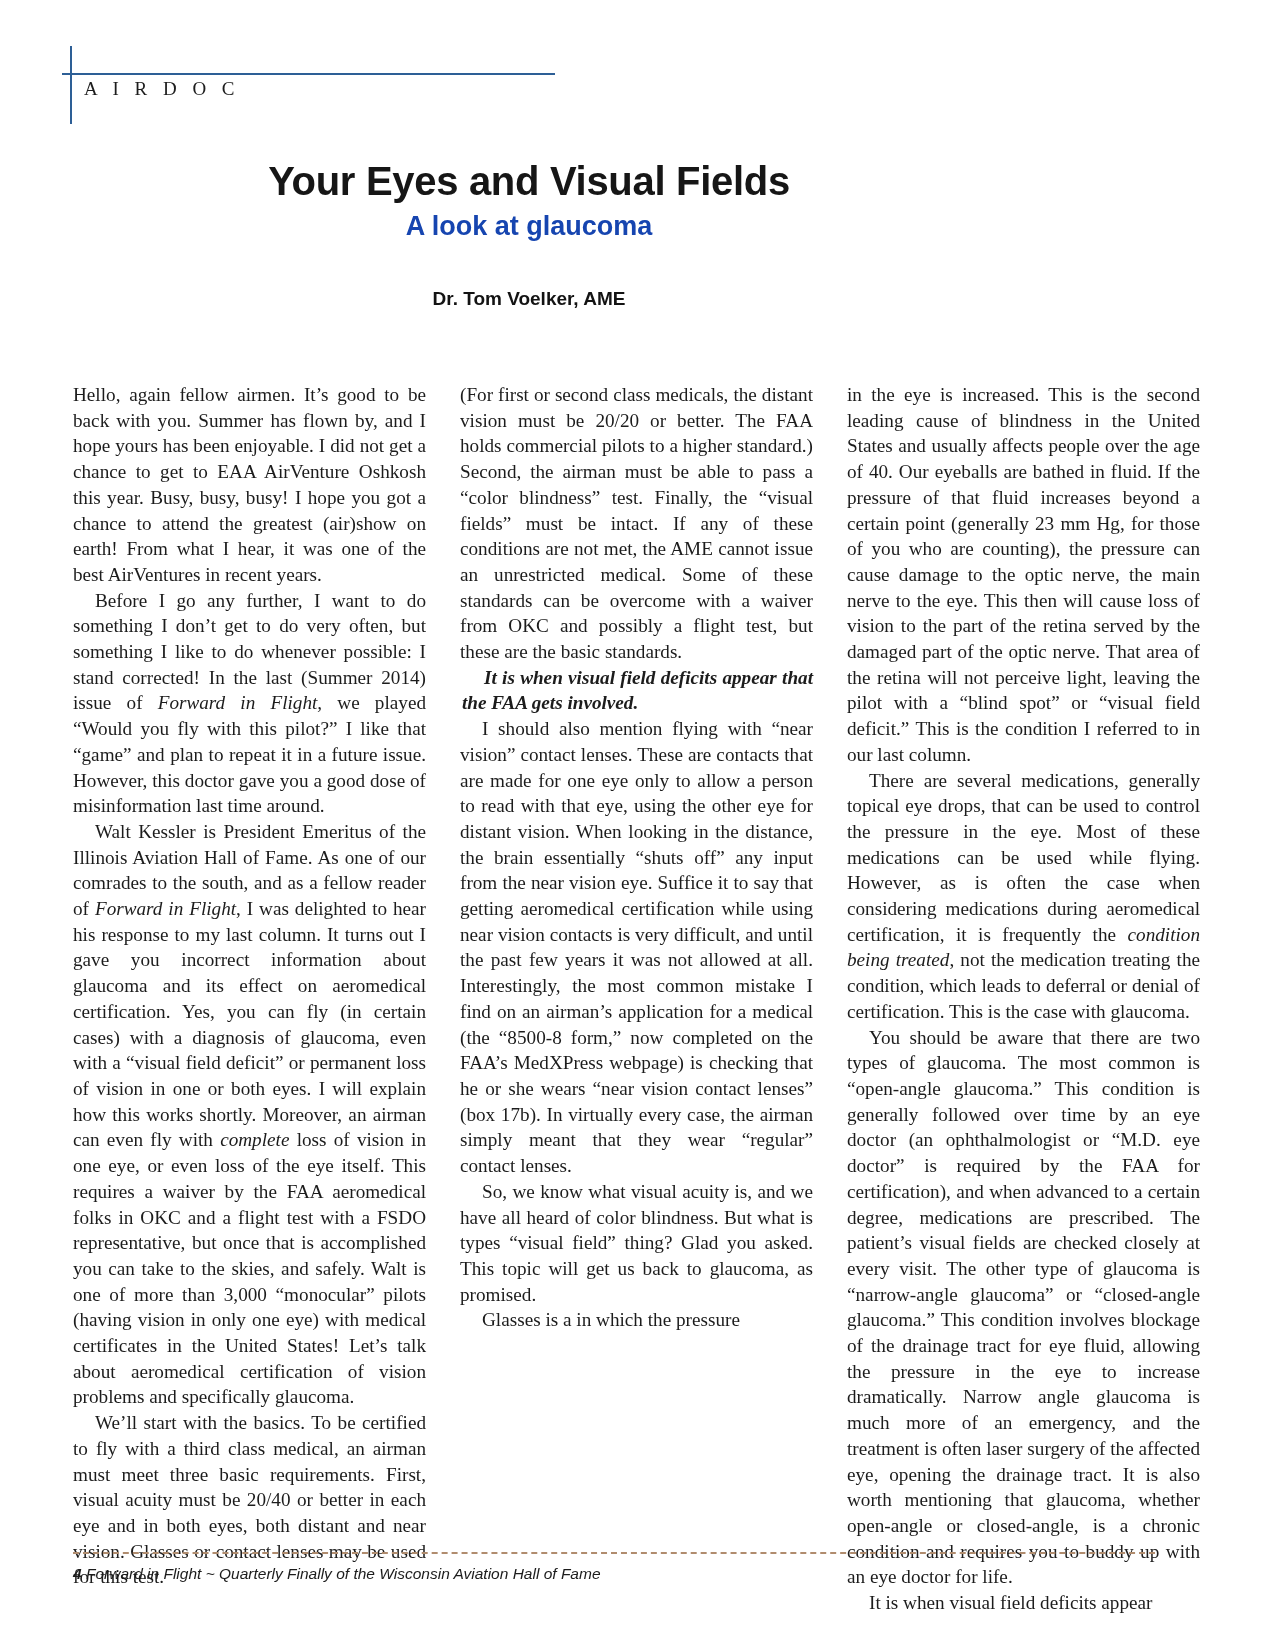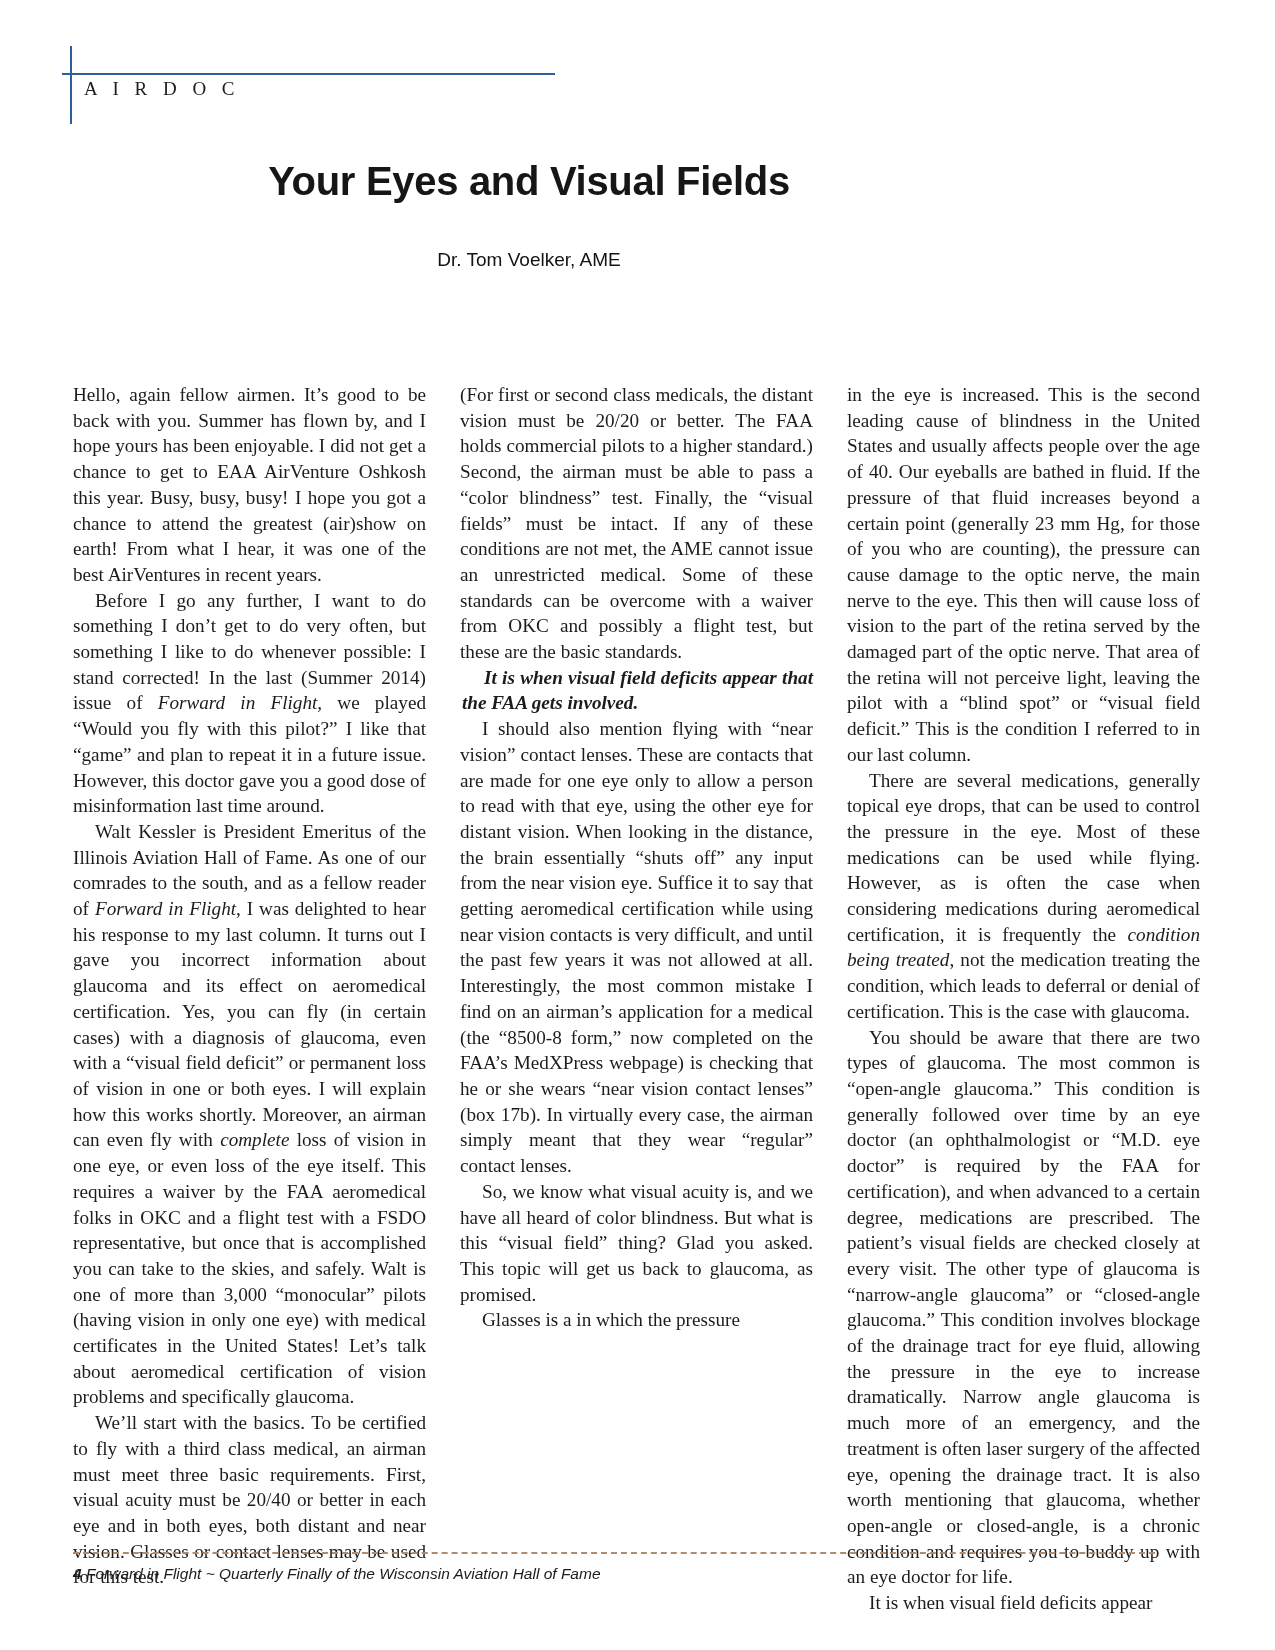--- a/index.html
+++ b/index.html
@@ -71,21 +71,21 @@
   .subhead {
     font-family: "Liberation Sans", "DejaVu Sans", sans-serif;
     font-weight: bold;
     font-size: 27px;
     line-height: 1.15;
     color: #1645b0;
     margin: 8px 0 0 0;
   }
   .byline {
     font-family: "Liberation Sans", "DejaVu Sans", sans-serif;
-    font-weight: normal;
+    font-weight: bold;
     font-size: 19px;
     color: #131313;
     margin: 46px 0 4px 0;
   }
   .byline-email {
     font-family: "Liberation Sans", "DejaVu Sans", sans-serif;
     font-style: italic;
     font-size: 18px;
     color: #131313;
     margin: 3px 0 0 0;
@@ -166,37 +166,38 @@
 <div class="page">
 
   <div class="header-zone">
     <div class="rule-horizontal"></div>
     <div class="rule-vertical"></div>
     <div class="kicker">A I R   D O C</div>
   </div>
 
   <div class="title-block">
     <h1 class="headline">Your Eyes and Visual Fields</h1>
+    <h2 class="subhead">A look at glaucoma</h2>
     <div class="byline">Dr. Tom Voelker, AME</div>
   </div>
 
   <div class="columns">
 
     <div class="col">
       <p class="first">Hello, again fellow airmen. It’s good to be back with you. Summer has flown by, and I hope yours has been enjoyable. I did not get a chance to get to EAA AirVenture Oshkosh this year. Busy, busy, busy! I hope you got a chance to attend the greatest (air)show on earth! From what I hear, it was one of the best AirVentures in recent years.</p>
       <p><span>Before I go any further, I want to do something I don’t get to do very often, but something I like to do whenever possible: I stand corrected! In the last (Summer 2014) issue of </span><em>Forward in Flight,</em><span> we played “Would you fly with this pilot?” I like that “game” and plan to repeat it in a future issue. However, this doctor gave you a good dose of misinformation last time around.</span></p>
       <p><span>Walt Kessler is President Emeritus of the Illinois Aviation Hall of Fame. As one of our comrades to the south, and as a fellow reader of </span><em>Forward in Flight</em><span>, I was delighted to hear his response to my last column. It turns out I gave you incorrect information about glaucoma and its effect on aeromedical certification. Yes, you can fly (in certain cases) with a diagnosis of glaucoma, even with a “visual field deficit” or permanent loss of vision in one or both eyes. I will explain how this works shortly. Moreover, an airman can even fly with </span><em>complete</em><span> loss of vision in one eye, or even loss of the eye itself. This requires a waiver by the FAA aeromedical folks in OKC and a flight test with a FSDO representative, but once that is accomplished you can take to the skies, and safely. Walt is one of more than 3,000 “monocular” pilots (having vision in only one eye) with medical certificates in the United States! Let’s talk about aeromedical certification of vision problems and specifically glaucoma.</span></p>
       <p>We’ll start with the basics. To be certified to fly with a third class medical, an airman must meet three basic requirements. First, visual acuity must be 20/40 or better in each eye and in both eyes, both distant and near vision. Glasses or contact lenses may be used for this test.</p>
     </div>
 
     <div class="col">
       <p class="first">(For first or second class medicals, the distant vision must be 20/20 or better. The FAA holds commercial pilots to a higher standard.) Second, the airman must be able to pass a “color blindness” test. Finally, the “visual fields” must be intact. If any of these conditions are not met, the AME cannot issue an unrestricted medical. Some of these standards can be overcome with a waiver from OKC and possibly a flight test, but these are the basic standards.</p>
       <p class="pullquote">It is when visual field deficits appear that the FAA gets involved.</p>
       <p>I should also mention flying with “near vision” contact lenses. These are contacts that are made for one eye only to allow a person to read with that eye, using the other eye for distant vision. When looking in the distance, the brain essentially “shuts off” any input from the near vision eye. Suffice it to say that getting aeromedical certification while using near vision contacts is very difficult, and until the past few years it was not allowed at all. Interestingly, the most common mistake I find on an airman’s application for a medical (the “8500-8 form,” now completed on the FAA’s MedXPress webpage) is checking that he or she wears “near vision contact lenses” (box 17b). In virtually every case, the airman simply meant that they wear “regular” contact lenses.</p>
-      <p>So, we know what visual acuity is, and we have all heard of color blindness. But what is this “visual field” thing? Glad you asked. This topic will get us back to glaucoma, as promised.</p>
+      <p>So, we know what visual acuity is, and we have all heard of color blindness. But what is types “visual field” thing? Glad you asked. This topic will get us back to glaucoma, as promised.</p>
       <p>Glasses is a in which the pressure</p>
     </div>
 
     <div class="col">
       <p class="first">in the eye is increased. This is the second leading cause of blindness in the United States and usually affects people over the age of 40. Our eyeballs are bathed in fluid. If the pressure of that fluid increases beyond a certain point (generally 23 mm Hg, for those of you who are counting), the pressure can cause damage to the optic nerve, the main nerve to the eye. This then will cause loss of vision to the part of the retina served by the damaged part of the optic nerve. That area of the retina will not perceive light, leaving the pilot with a “blind spot” or “visual field deficit.” This is the condition I referred to in our last column.</p>
       <p><span>There are several medications, generally topical eye drops, that can be used to control the pressure in the eye. Most of these medications can be used while flying. However, as is often the case when considering medications during aeromedical certification, it is frequently the </span><em>condition being treated</em><span>, not the medication treating the condition, which leads to deferral or denial of certification. This is the case with glaucoma.</span></p>
       <p>You should be aware that there are two types of glaucoma. The most common is “open-angle glaucoma.” This condition is generally followed over time by an eye doctor (an ophthalmologist or “M.D. eye doctor” is required by the FAA for certification), and when advanced to a certain degree, medications are prescribed. The patient’s visual fields are checked closely at every visit. The other type of glaucoma is “narrow-angle glaucoma” or “closed-angle glaucoma.” This condition involves blockage of the drainage tract for eye fluid, allowing the pressure in the eye to increase dramatically. Narrow angle glaucoma is much more of an emergency, and the treatment is often laser surgery of the affected eye, opening the drainage tract. It is also worth mentioning that glaucoma, whether open-angle or closed-angle, is a chronic condition and requires you to buddy up with an eye doctor for life.</p>
       <p>It is when visual field deficits appear</p>
     </div>
 

